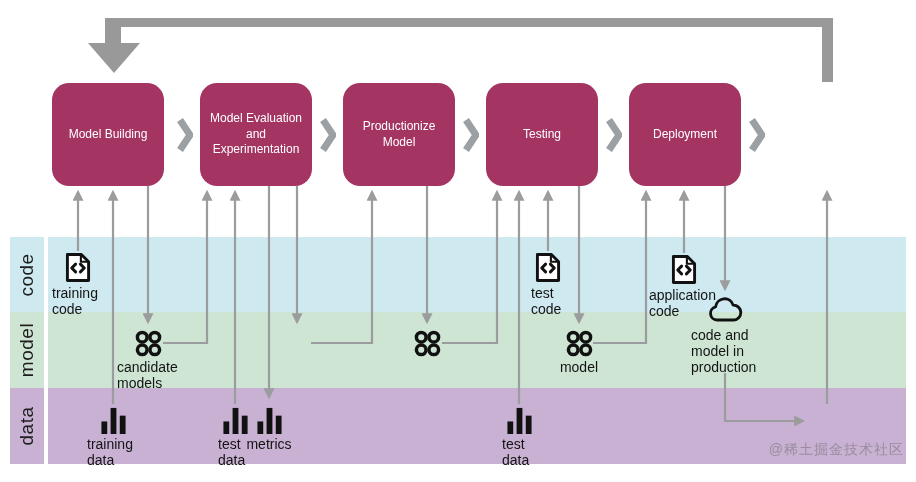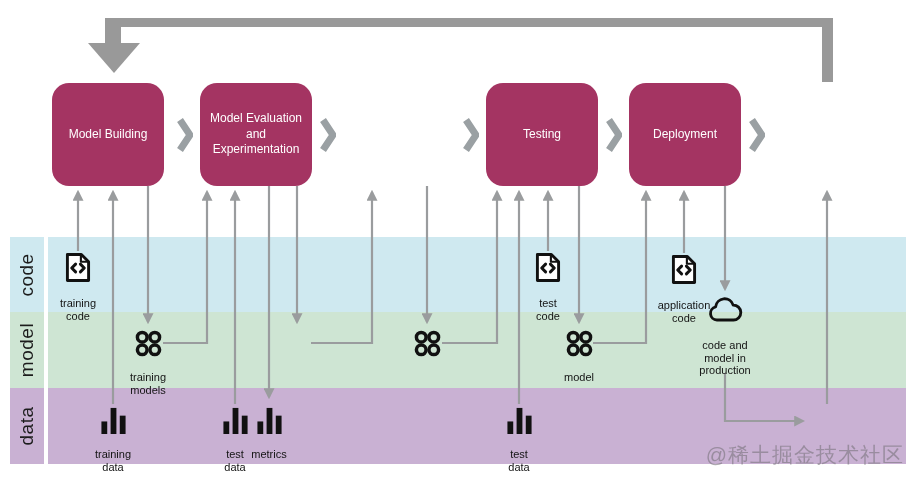--- a/index.html
+++ b/index.html
@@ -27,26 +27,26 @@
     transform:rotate(-90deg);font-size:19px;color:#1c1c1c;letter-spacing:.5px;white-space:nowrap;
   }
   .lane-body{flex:1;}
   
   .artifact{
     position:absolute;width:84px;display:flex;flex-direction:column;align-items:center;
     z-index:4;color:#111;
   }
   .artifact .icn{display:block;color:#111;}
   .alabel{
-    margin-top:14px;font-size:11px;line-height:1.15;text-align:center;color:#141414;
+    margin-top:2px;font-size:14px;line-height:1.15;text-align:left;color:#141414;
   }
   
   #wires{position:absolute;left:0;top:0;width:916px;height:482px;z-index:2;pointer-events:none;}
   .wm{
-    position:absolute;top:441px;right:12px;font-size:21px;letter-spacing:1px;
+    position:absolute;top:441px;right:12px;font-size:14px;letter-spacing:1px;
     color:rgba(125,118,128,0.62);z-index:6;white-space:nowrap;
   }
   .hiddendefs{position:absolute;width:0;height:0;overflow:hidden;}
 </style>
 </head>
 <body>
 
 <svg class="hiddendefs" aria-hidden="true">
   <defs>
     <symbol id="sym-codefile" viewBox="0 0 27 32">
@@ -107,20 +107,23 @@
       <polygon points="88,43 140,43 114,73"></polygon>
     </g>
   </svg>
 
   <div class="stage" style="left:52px">
       <span>Model Building</span>
     </div>
   <div class="stage" style="left:200px">
       <span>Model Evaluation and Experimentation</span>
     </div>
+  <div class="stage" style="left:343px">
+      <span>Productionize Model</span>
+    </div>
   <div class="stage" style="left:486px">
       <span>Testing</span>
     </div>
   <div class="stage" style="left:629px">
       <span>Deployment</span>
     </div>
 
   <svg class="chev" style="left:177px" viewBox="0 0 16 38">
       <path d="M3 4 L13 19 L3 34" fill="none" stroke="#9aa0a3" stroke-width="7"></path>
     </svg>
@@ -174,21 +177,21 @@
     <svg class="icn" width="26" height="31">
         <use href="#sym-codefile"></use>
       </svg>
     <span class="alabel" style="max-width:70px">application code</span>
   </div>
 
   <div class="artifact" style="left:106px;top:330px">
     <svg class="icn" width="27" height="27">
         <use href="#sym-model"></use>
       </svg>
-    <span class="alabel" style="max-width:62px">training models</span>
+    <span class="alabel" style="max-width:62px">candidate models</span>
   </div>
   <div class="artifact" style="left:385px;top:330px">
     <svg class="icn" width="27" height="27">
         <use href="#sym-model"></use>
       </svg>
   </div>
   <div class="artifact" style="left:537px;top:330px">
     <svg class="icn" width="27" height="27">
         <use href="#sym-model"></use>
       </svg>

